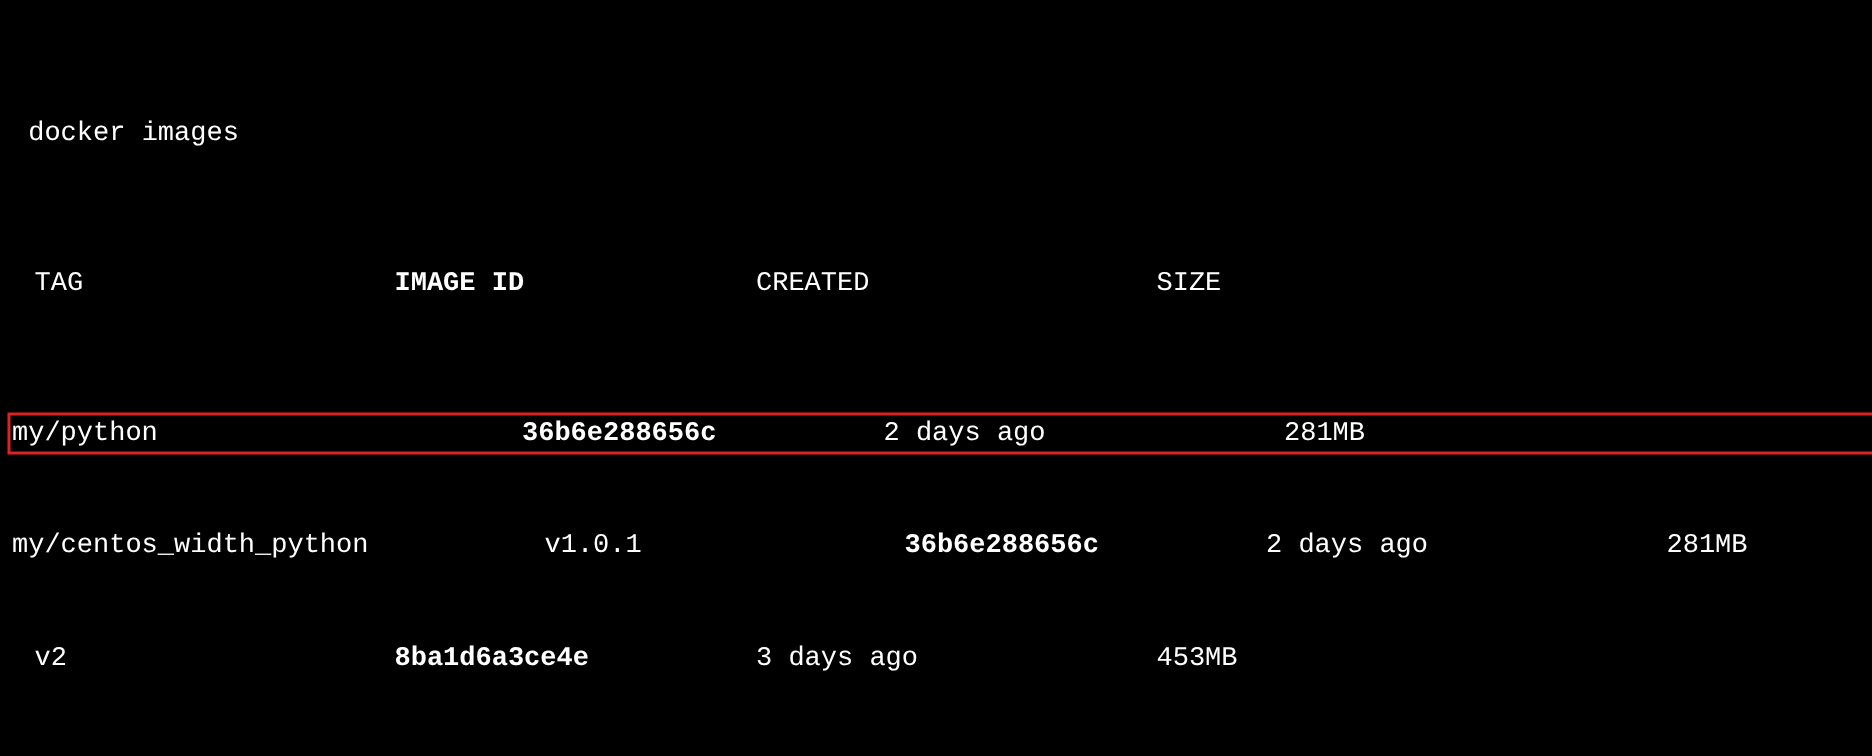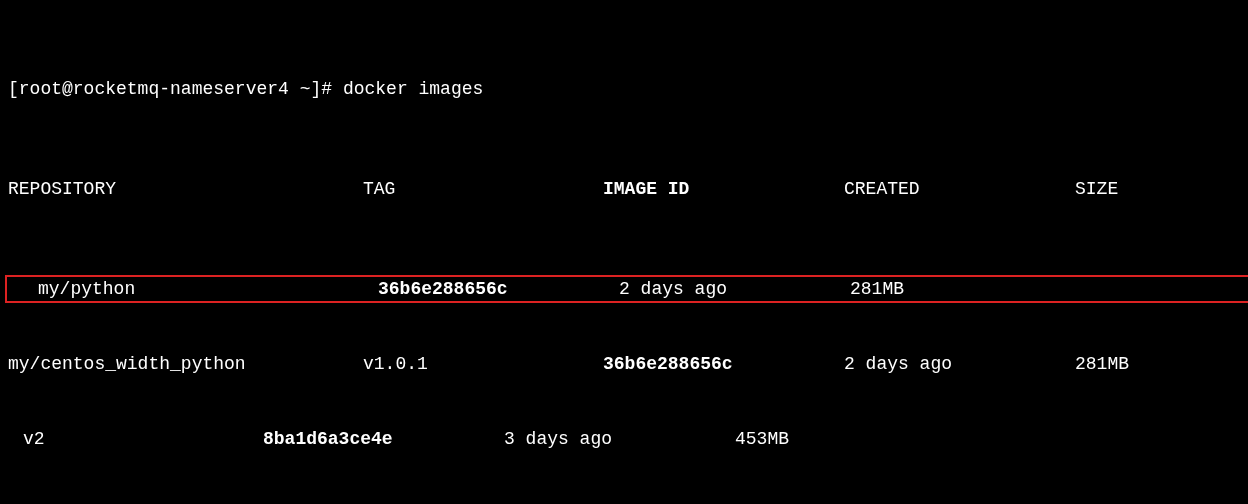--- a/index.html
+++ b/index.html
@@ -16,51 +16,50 @@
   }
   .terminal {
     padding: 2px 8px 8px 8px;
     white-space: pre;
   }
   .row { display: flex; height: 25px; }
   .col-repo    { width: 340px; flex: 0 0 auto; }
   .col-tag     { width: 240px; flex: 0 0 auto; margin-left: 15px; }
   .col-imageid { width: 241px; flex: 0 0 auto; font-weight: bold; }
   .col-created { width: 231px; flex: 0 0 auto; }
-  .col-size    { width: auto; flex: 1 1 auto; }
+  .col-size    { width: auto; flex: 1 1 auto; margin-left: 36px; }
 
   .hl-red { position: relative; }
   .hl-red::after {
     content: "";
     position: absolute;
     border: 2px solid #d22;
     pointer-events: none;
   }
   .hl-row::after {
     left: -3px; top: -2px; right: -103px; bottom: -1px;
   }
 </style>
 </head>
 <body>
 
 <div class="terminal">
 
   <div class="row">
-    <span>[root@rocketmq-nameserver4 ~]#</span><span>&nbsp;</span><span>docker images</span>
+    <span>&nbsp;</span><span>docker images</span>
   </div>
 
   <div class="row">
-    <span class="col-repo">REPOSITORY</span>
     <span class="col-tag">TAG</span>
     <span class="col-imageid">IMAGE ID</span>
     <span class="col-created">CREATED</span>
     <span class="col-size">SIZE</span>
   </div>
 
-  <div class="row hl-red hl-row" style="position:relative;padding-left:30px;">
+  <div class="row hl-red hl-row" style="position:relative;">
     <span class="col-repo">my/python</span>
     <span class="col-imageid">36b6e288656c</span>
     <span class="col-created">2 days ago</span>
     <span class="col-size">281MB</span>
   </div>
   <div class="row">
     <span class="col-repo">my/centos_width_python</span>
     <span class="col-tag">v1.0.1</span>
     <span class="col-imageid">36b6e288656c</span>
     <span class="col-created">2 days ago</span>

